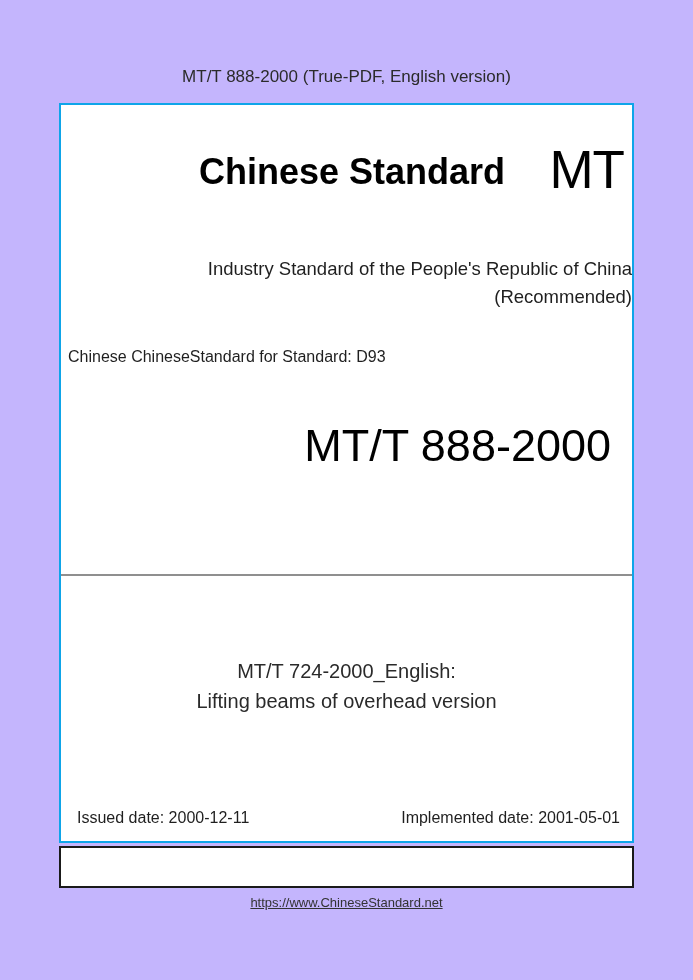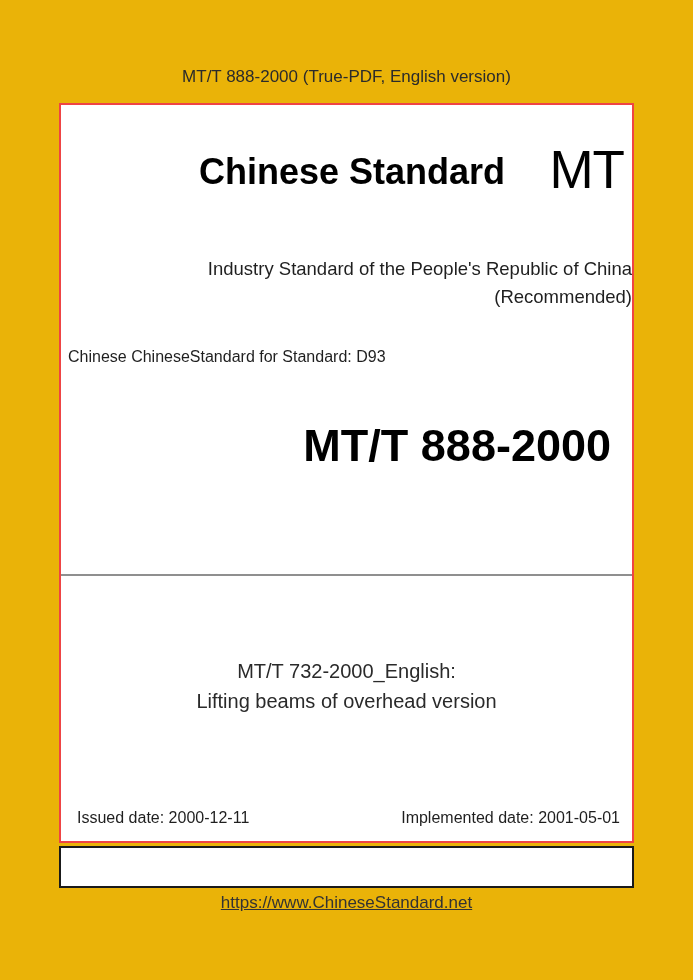--- a/index.html
+++ b/index.html
@@ -6,40 +6,40 @@
       margin: 0;
       padding: 0;
       background: #ffffff;
       font-family: "Liberation Sans", sans-serif;
       color: #222222;
     }
     .page {
       position: relative;
       width: 693px;
       height: 980px;
-      background: #eab308;
+      background: #c4b5fd;
       overflow: hidden;
     }
     .top-header {
       position: absolute;
       top: 66px;
       left: 0;
       width: 693px;
       text-align: center;
       font-size: 17px;
       line-height: 22px;
       color: #2b2b2b;
     }
     .main-box {
       position: absolute;
       left: 59px;
       top: 103px;
       width: 575px;
       height: 740px;
-      border: 2px solid #ef4444;
+      border: 2px solid #0ea5e9;
       box-sizing: border-box;
       background: #ffffff;
     }
     .brand-title {
       position: absolute;
       left: 138px;
       top: 46px;
       font-size: 36px;
       font-weight: bold;
       line-height: 1.15;
@@ -73,21 +73,21 @@
       font-size: 16px;
       line-height: 20px;
       color: #1f1f1f;
       white-space: nowrap;
     }
     .standard-number {
       position: absolute;
       right: 21px;
       top: 318px;
       font-size: 45px;
-      font-weight: bold;
+      font-weight: normal;
       line-height: 1;
       color: #000000;
       white-space: nowrap;
     }
     .divider {
       position: absolute;
       left: 0;
       right: 0;
       top: 469px;
       border-top: 2px solid #8f8f8f;
@@ -123,21 +123,21 @@
       border: 2px solid #1a1a1a;
       box-sizing: border-box;
       background: #ffffff;
     }
     .footer {
       position: absolute;
       top: 892px;
       left: 0;
       width: 693px;
       text-align: center;
-      font-size: 17px;
+      font-size: 13px;
       line-height: 22px;
     }
     .footer-link {
       color: #333333;
       text-decoration: underline;
       cursor: pointer;
     }
   </style>
 </head>
 <body>
@@ -157,21 +157,21 @@
       <div>(Recommended)</div>
     </div>
 
     <div class="classification">Chinese ChineseStandard for Standard: D93</div>
 
     <div class="standard-number">MT/T 888-2000</div>
 
     <div class="divider"></div>
 
     <div class="english-title">
-      <div>MT/T 732-2000_English:</div>
+      <div>MT/T 724-2000_English:</div>
       <div>Lifting beams of overhead version</div>
     </div>
 
     <div class="dates-row">
       <span>Issued date: 2000-12-11</span>
       <span>Implemented date: 2001-05-01</span>
     </div>
 
   </div>
 

